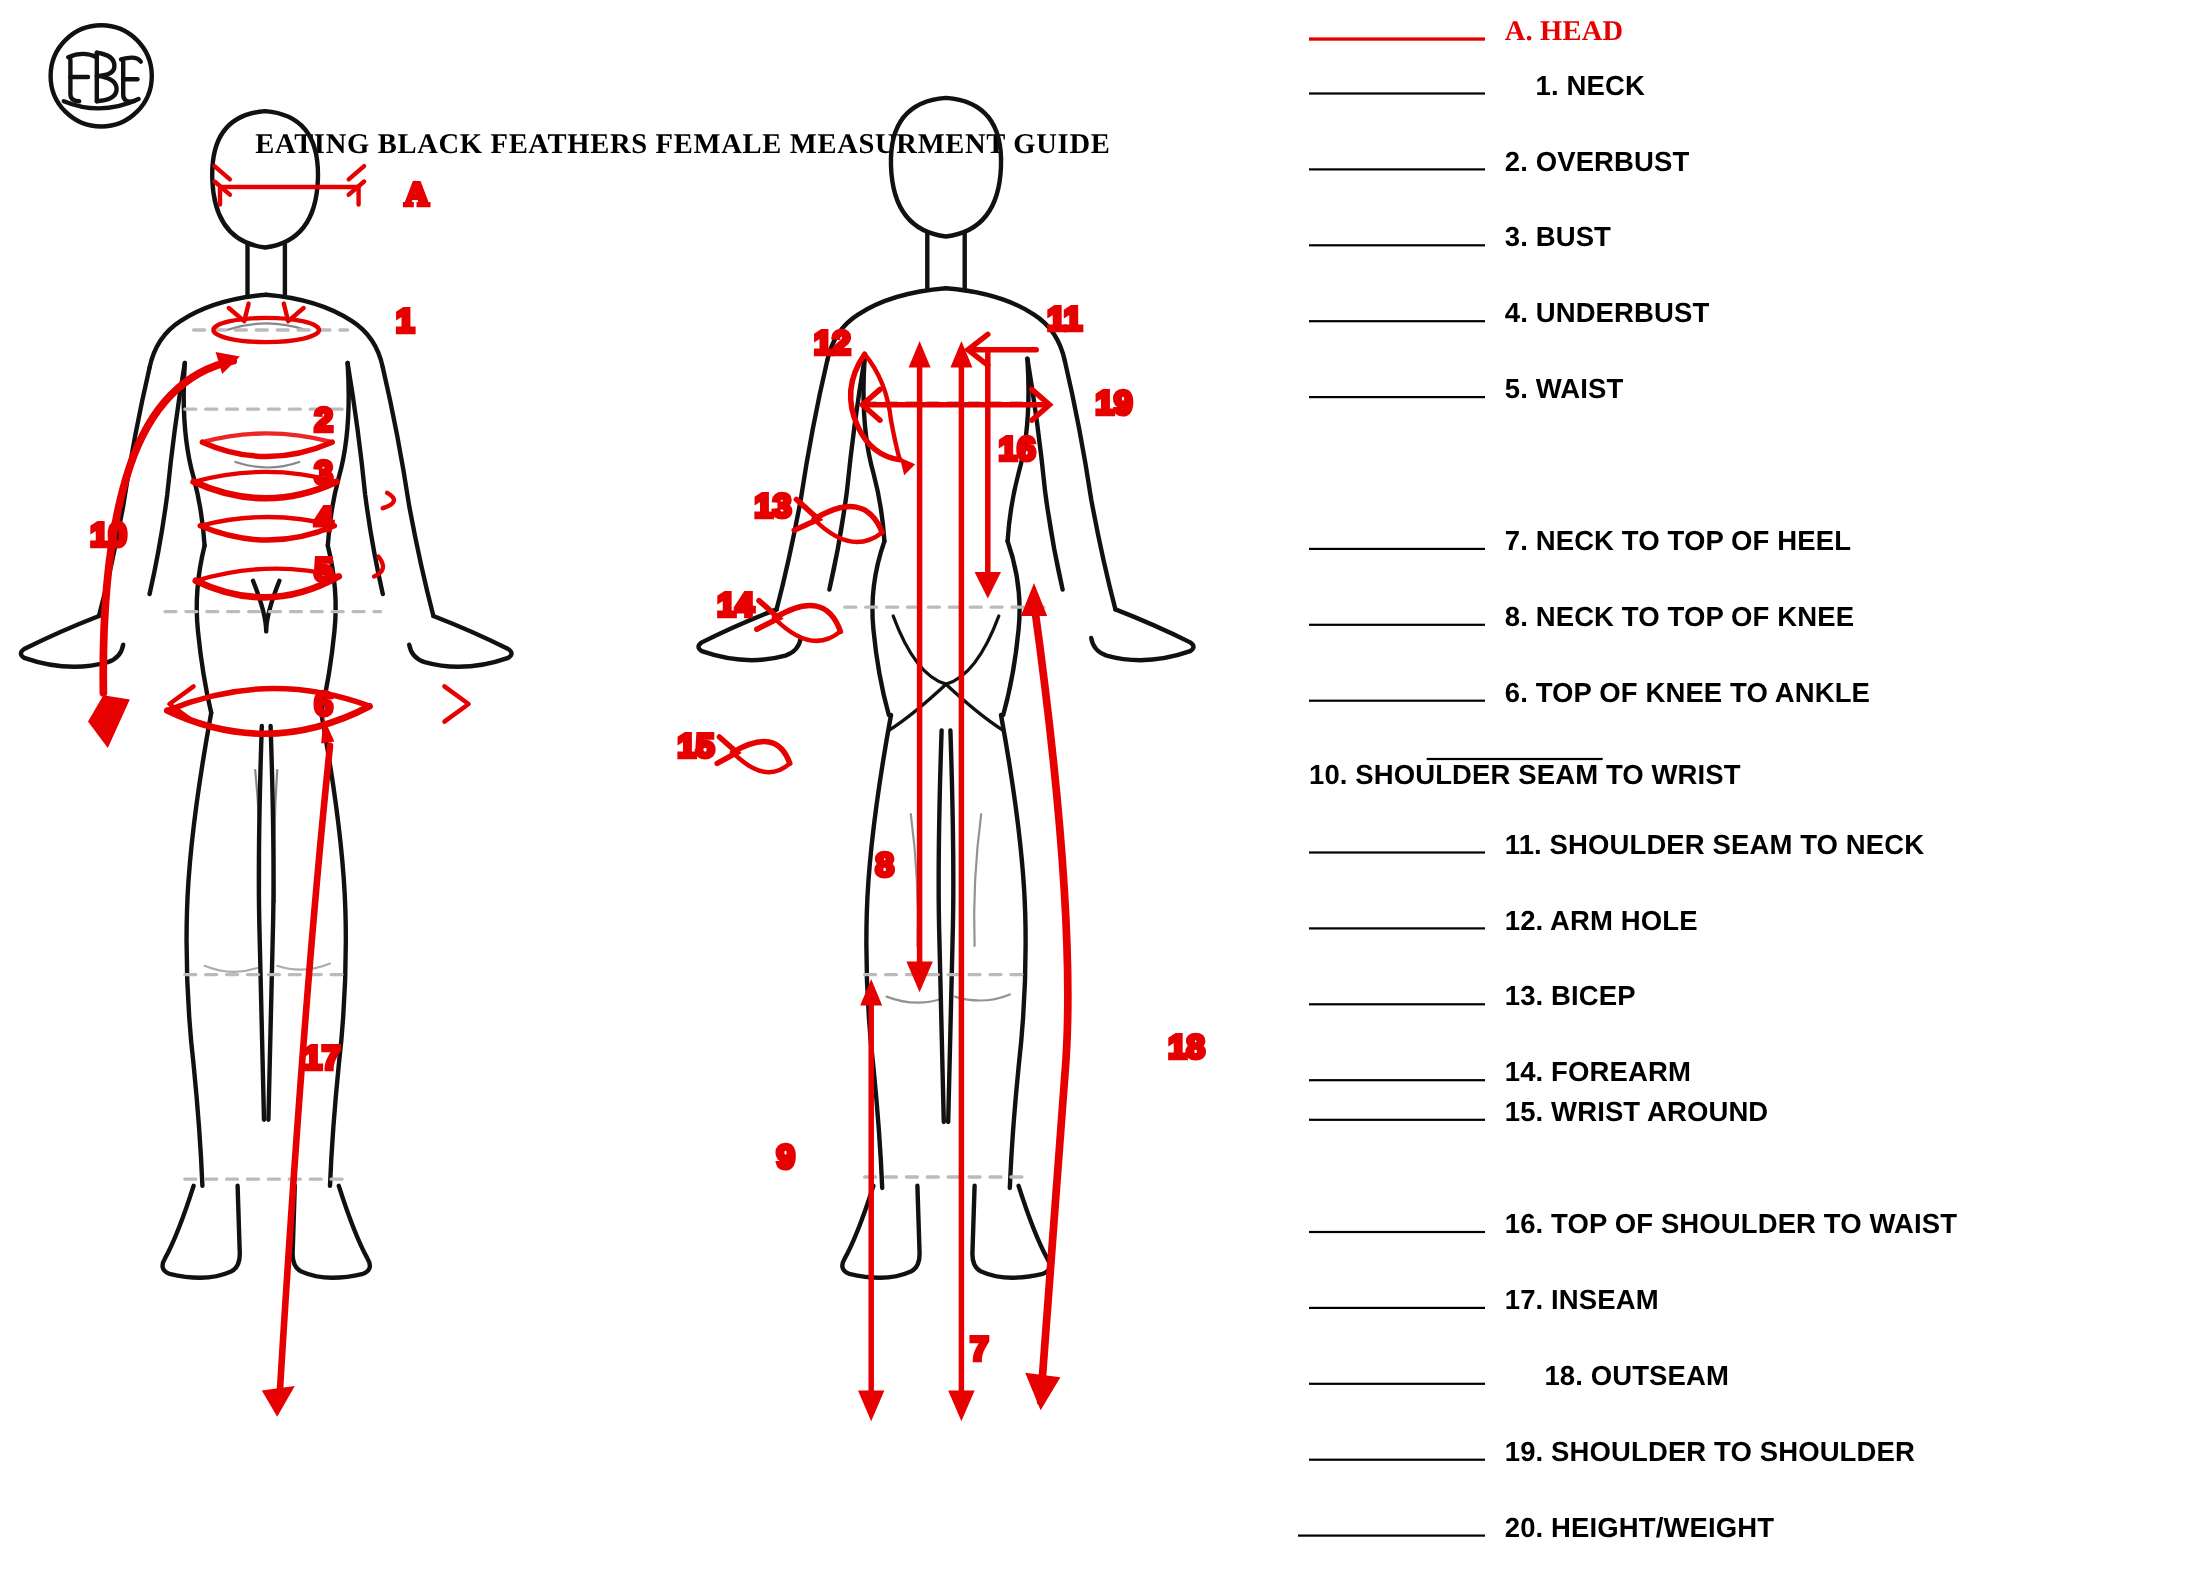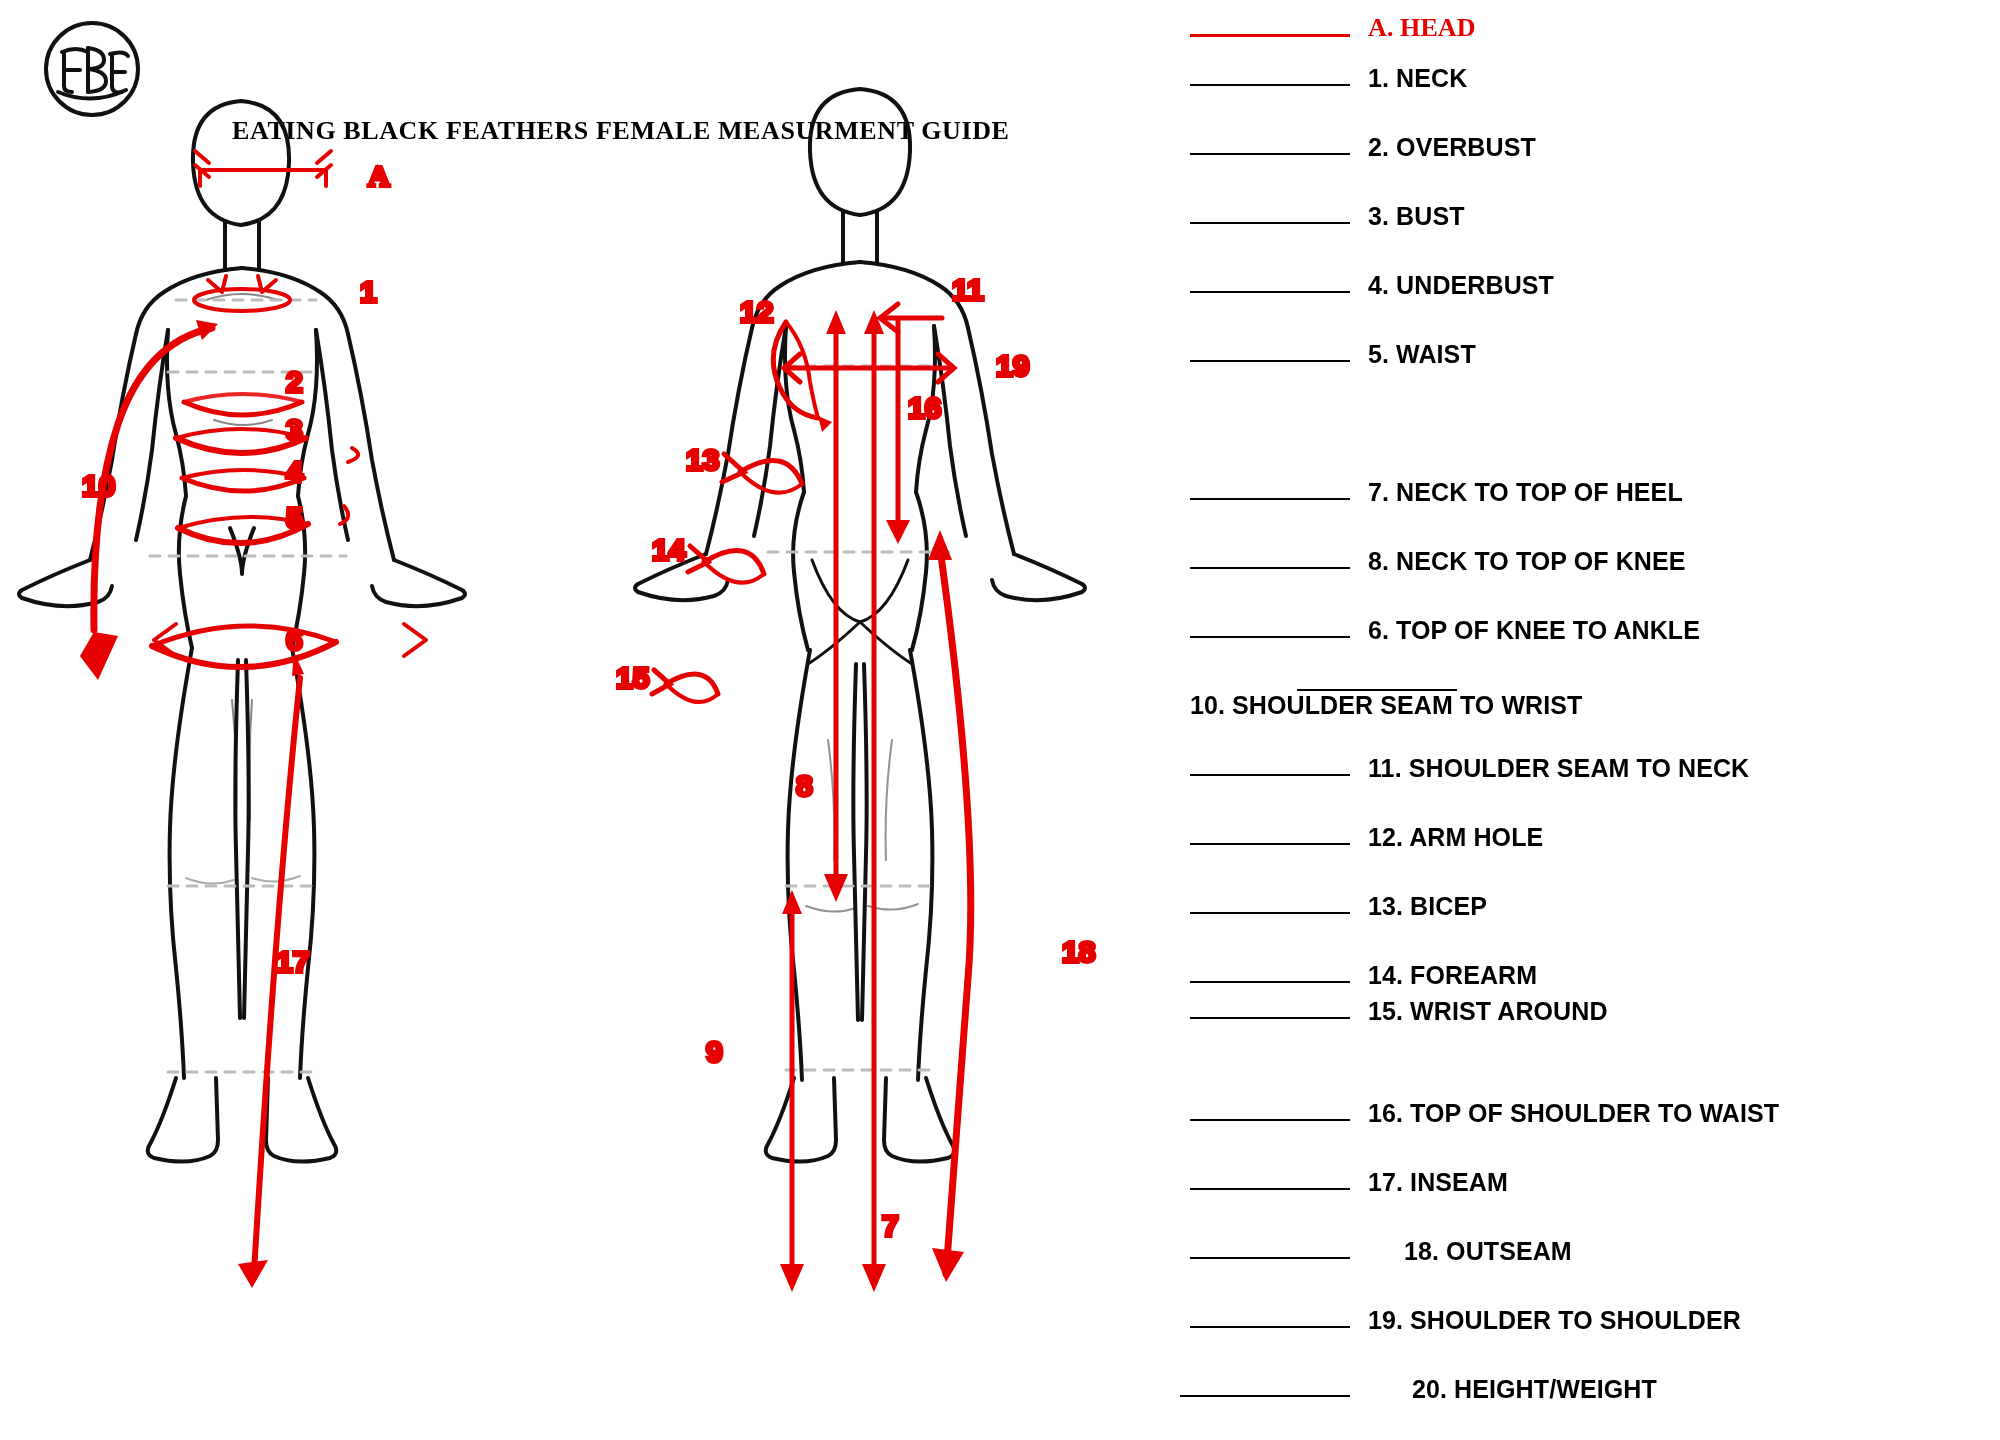--- a/index.html
+++ b/index.html
@@ -330,21 +330,21 @@
         <text class="num" x="1062" y="962">18</text>
       </g>
     </svg>
   </div>
 
   <div class="legend">
     <div class="legend-row" style="top:4px;">
       <span class="legend-line red"></span>
       <span class="legend-label red">A. HEAD</span>
     </div>
-    <div class="legend-row" style="top:54px;">
+    <div class="legend-row" style="top:54px;gap:28px;">
       <span class="legend-line"></span>
       <span class="legend-label">1. NECK</span>
     </div>
     <div class="legend-row" style="top:123px;">
       <span class="legend-line"></span>
       <span class="legend-label">2. OVERBUST</span>
     </div>
     <div class="legend-row" style="top:192px;">
       <span class="legend-line"></span>
       <span class="legend-label">3. BUST</span>
@@ -402,19 +402,19 @@
       <span class="legend-label">17. INSEAM</span>
     </div>
     <div class="legend-row" style="top:1227px;gap:36px;">
       <span class="legend-line"></span>
       <span class="legend-label">18. OUTSEAM</span>
     </div>
     <div class="legend-row" style="top:1296px;">
       <span class="legend-line"></span>
       <span class="legend-label">19. SHOULDER TO SHOULDER</span>
     </div>
-    <div class="legend-row" style="top:1365px;left:-10px;gap:44px;">
+    <div class="legend-row" style="top:1365px;left:-10px;">
       <span class="legend-line" style="width:170px;"></span>
       <span class="legend-label">20. HEIGHT/WEIGHT</span>
     </div>
   </div>
 
 </div>
 
 </body></html>

